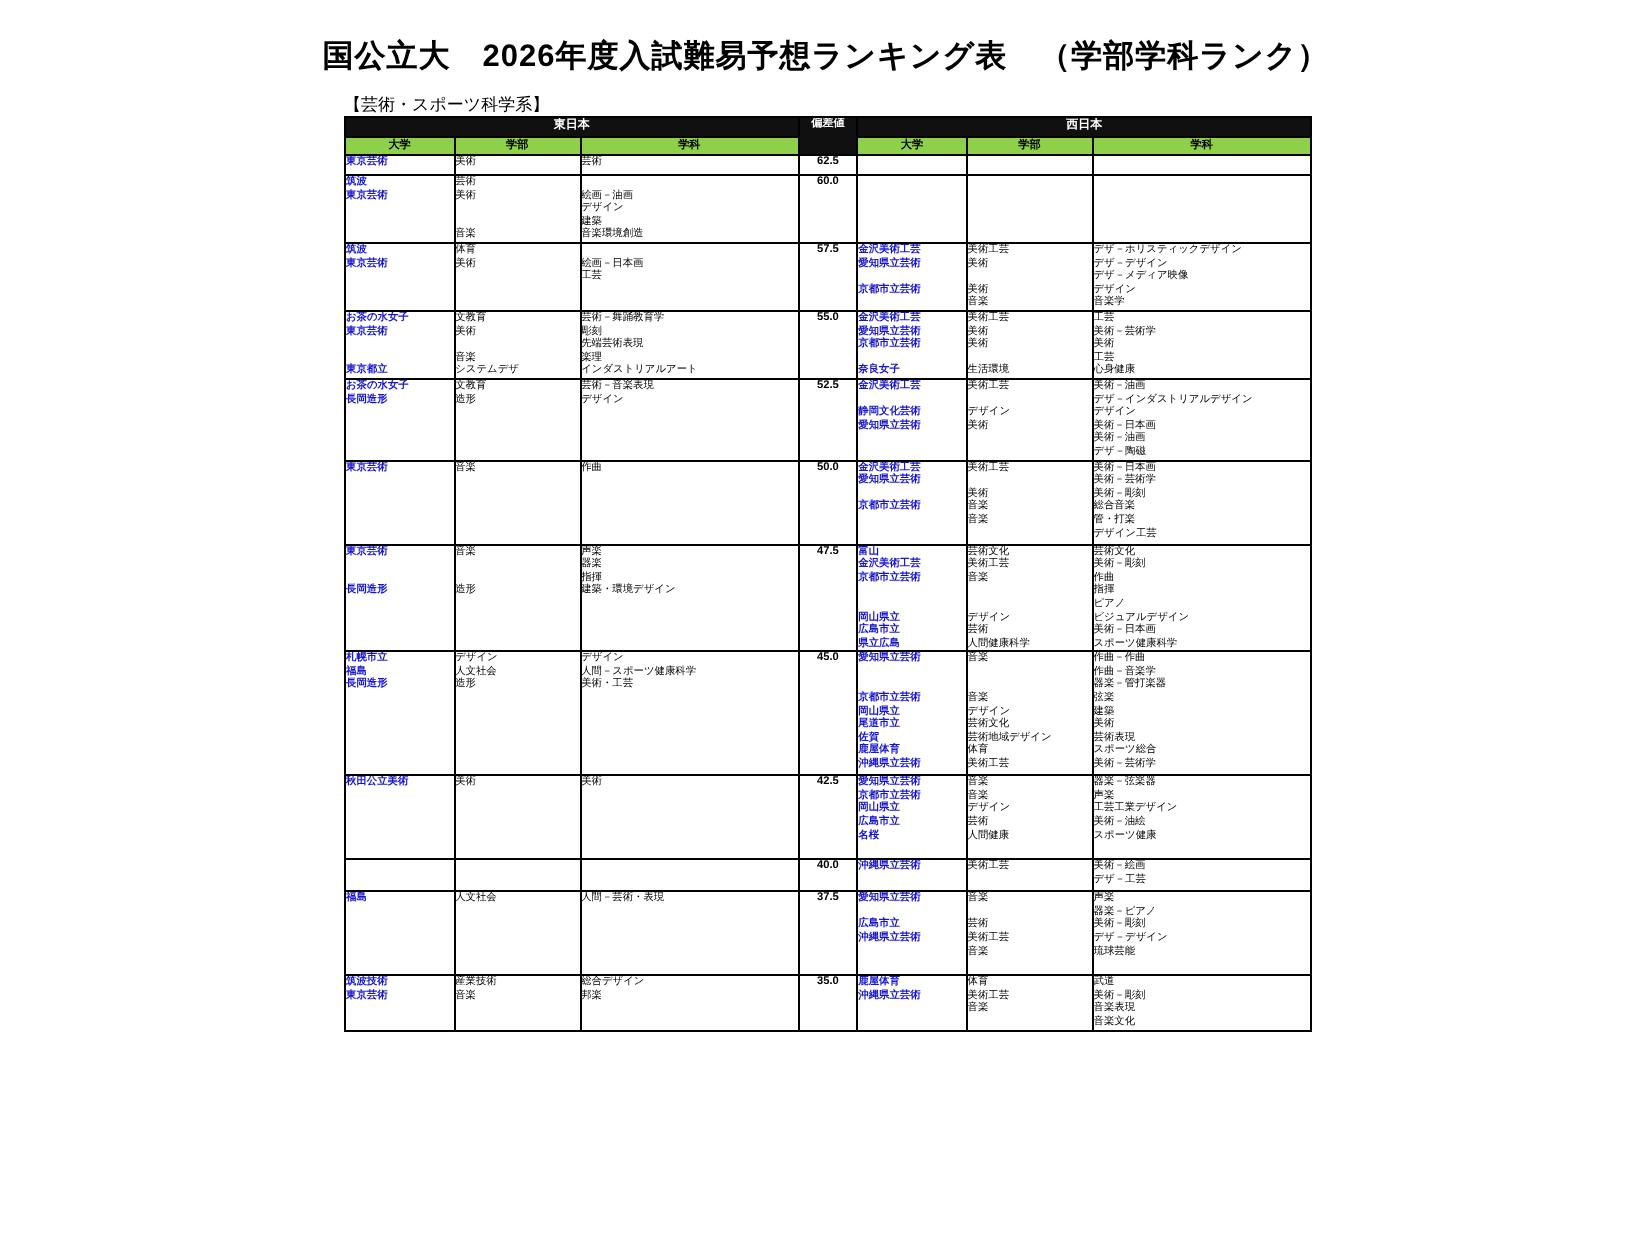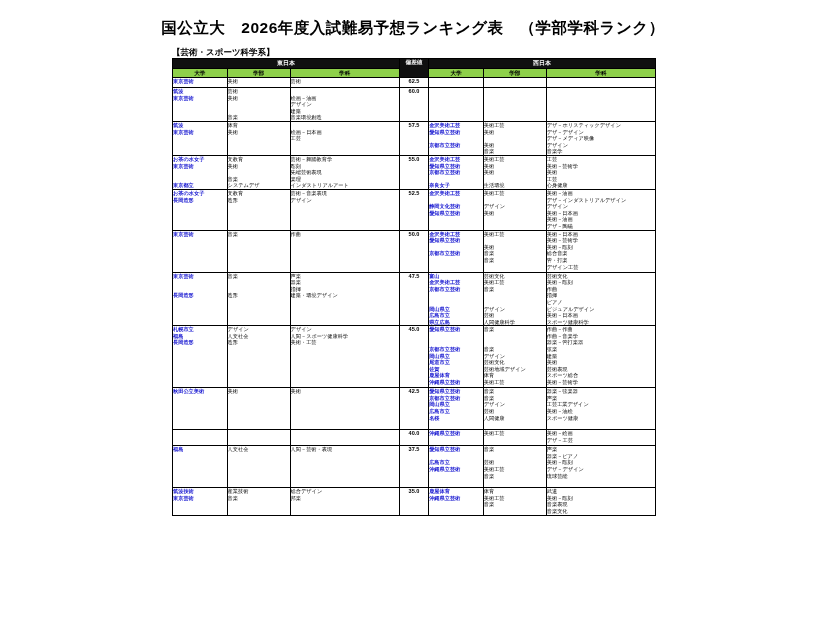--- a/index.html
+++ b/index.html
@@ -13,21 +13,21 @@
   .page{position:relative;width:826px;height:620px;box-sizing:border-box;}
 
   .doc-title{
     position:absolute;left:0;top:18px;width:826px;
     text-align:center;
     font-size:15.5px;font-weight:bold;letter-spacing:.5px;
   }
 
   .section-label{
     position:absolute;left:172px;top:47px;
-    font-size:8.5px;font-weight:bold;
+    font-size:8.5px;font-weight:normal;
   }
 
   .table-wrap{
     position:absolute;left:172px;top:58px;width:484px;
   }
 
   table.rank{
     border-collapse:collapse;
     width:484px;
     table-layout:fixed;

